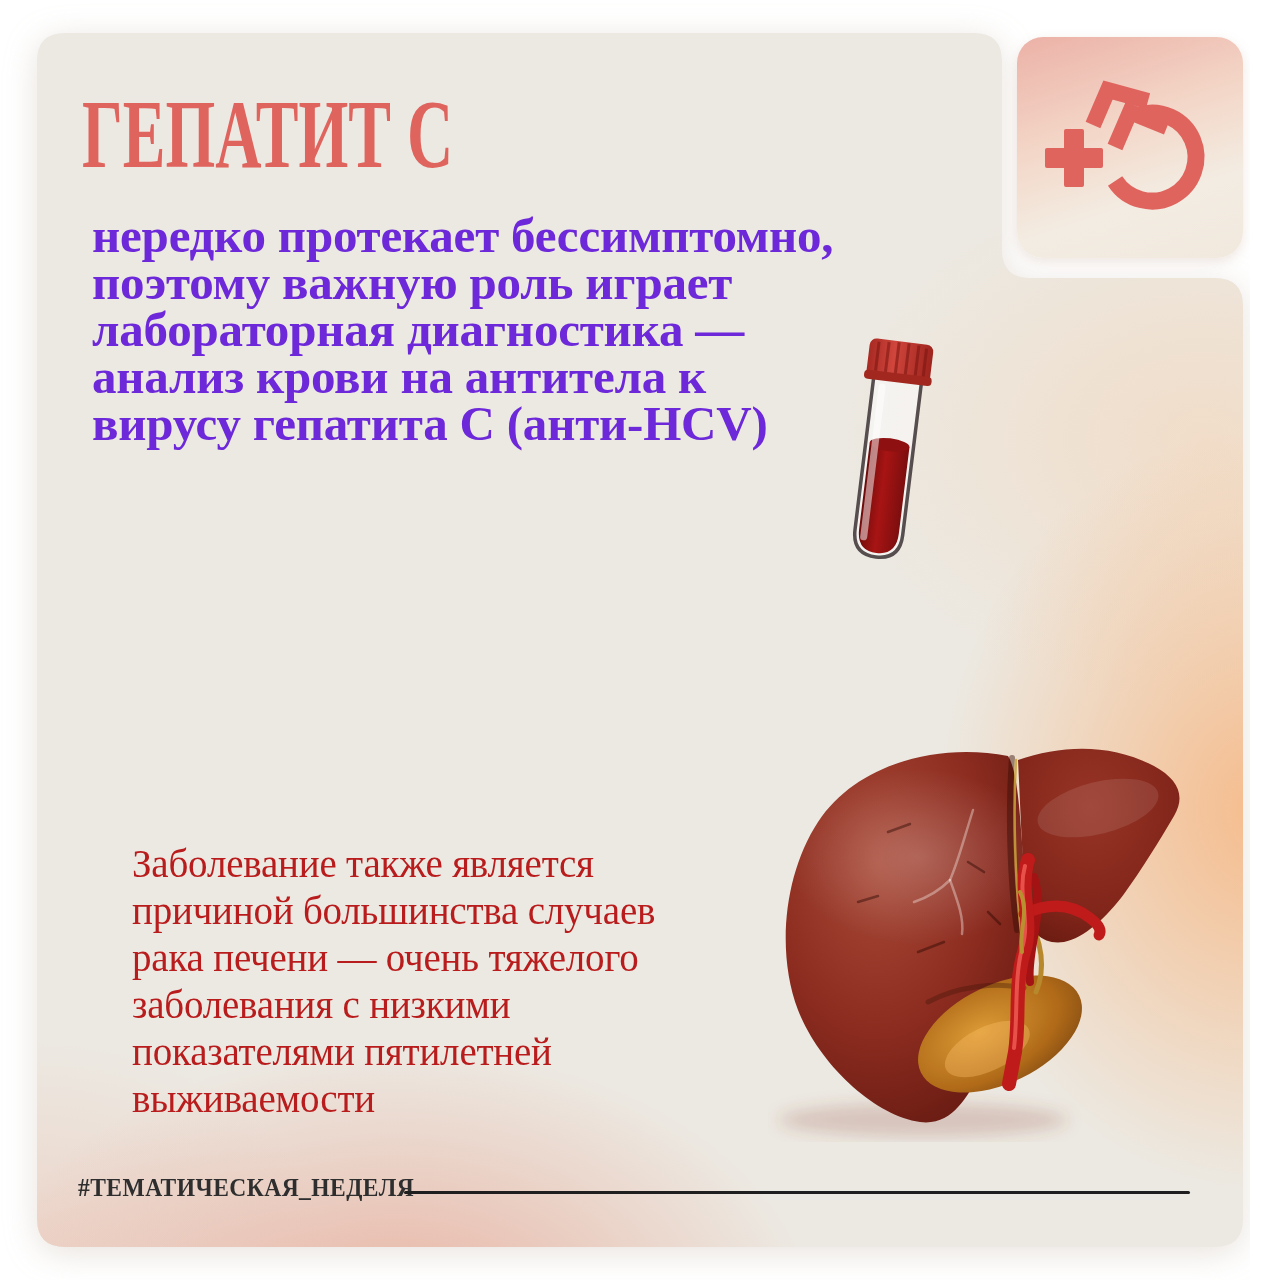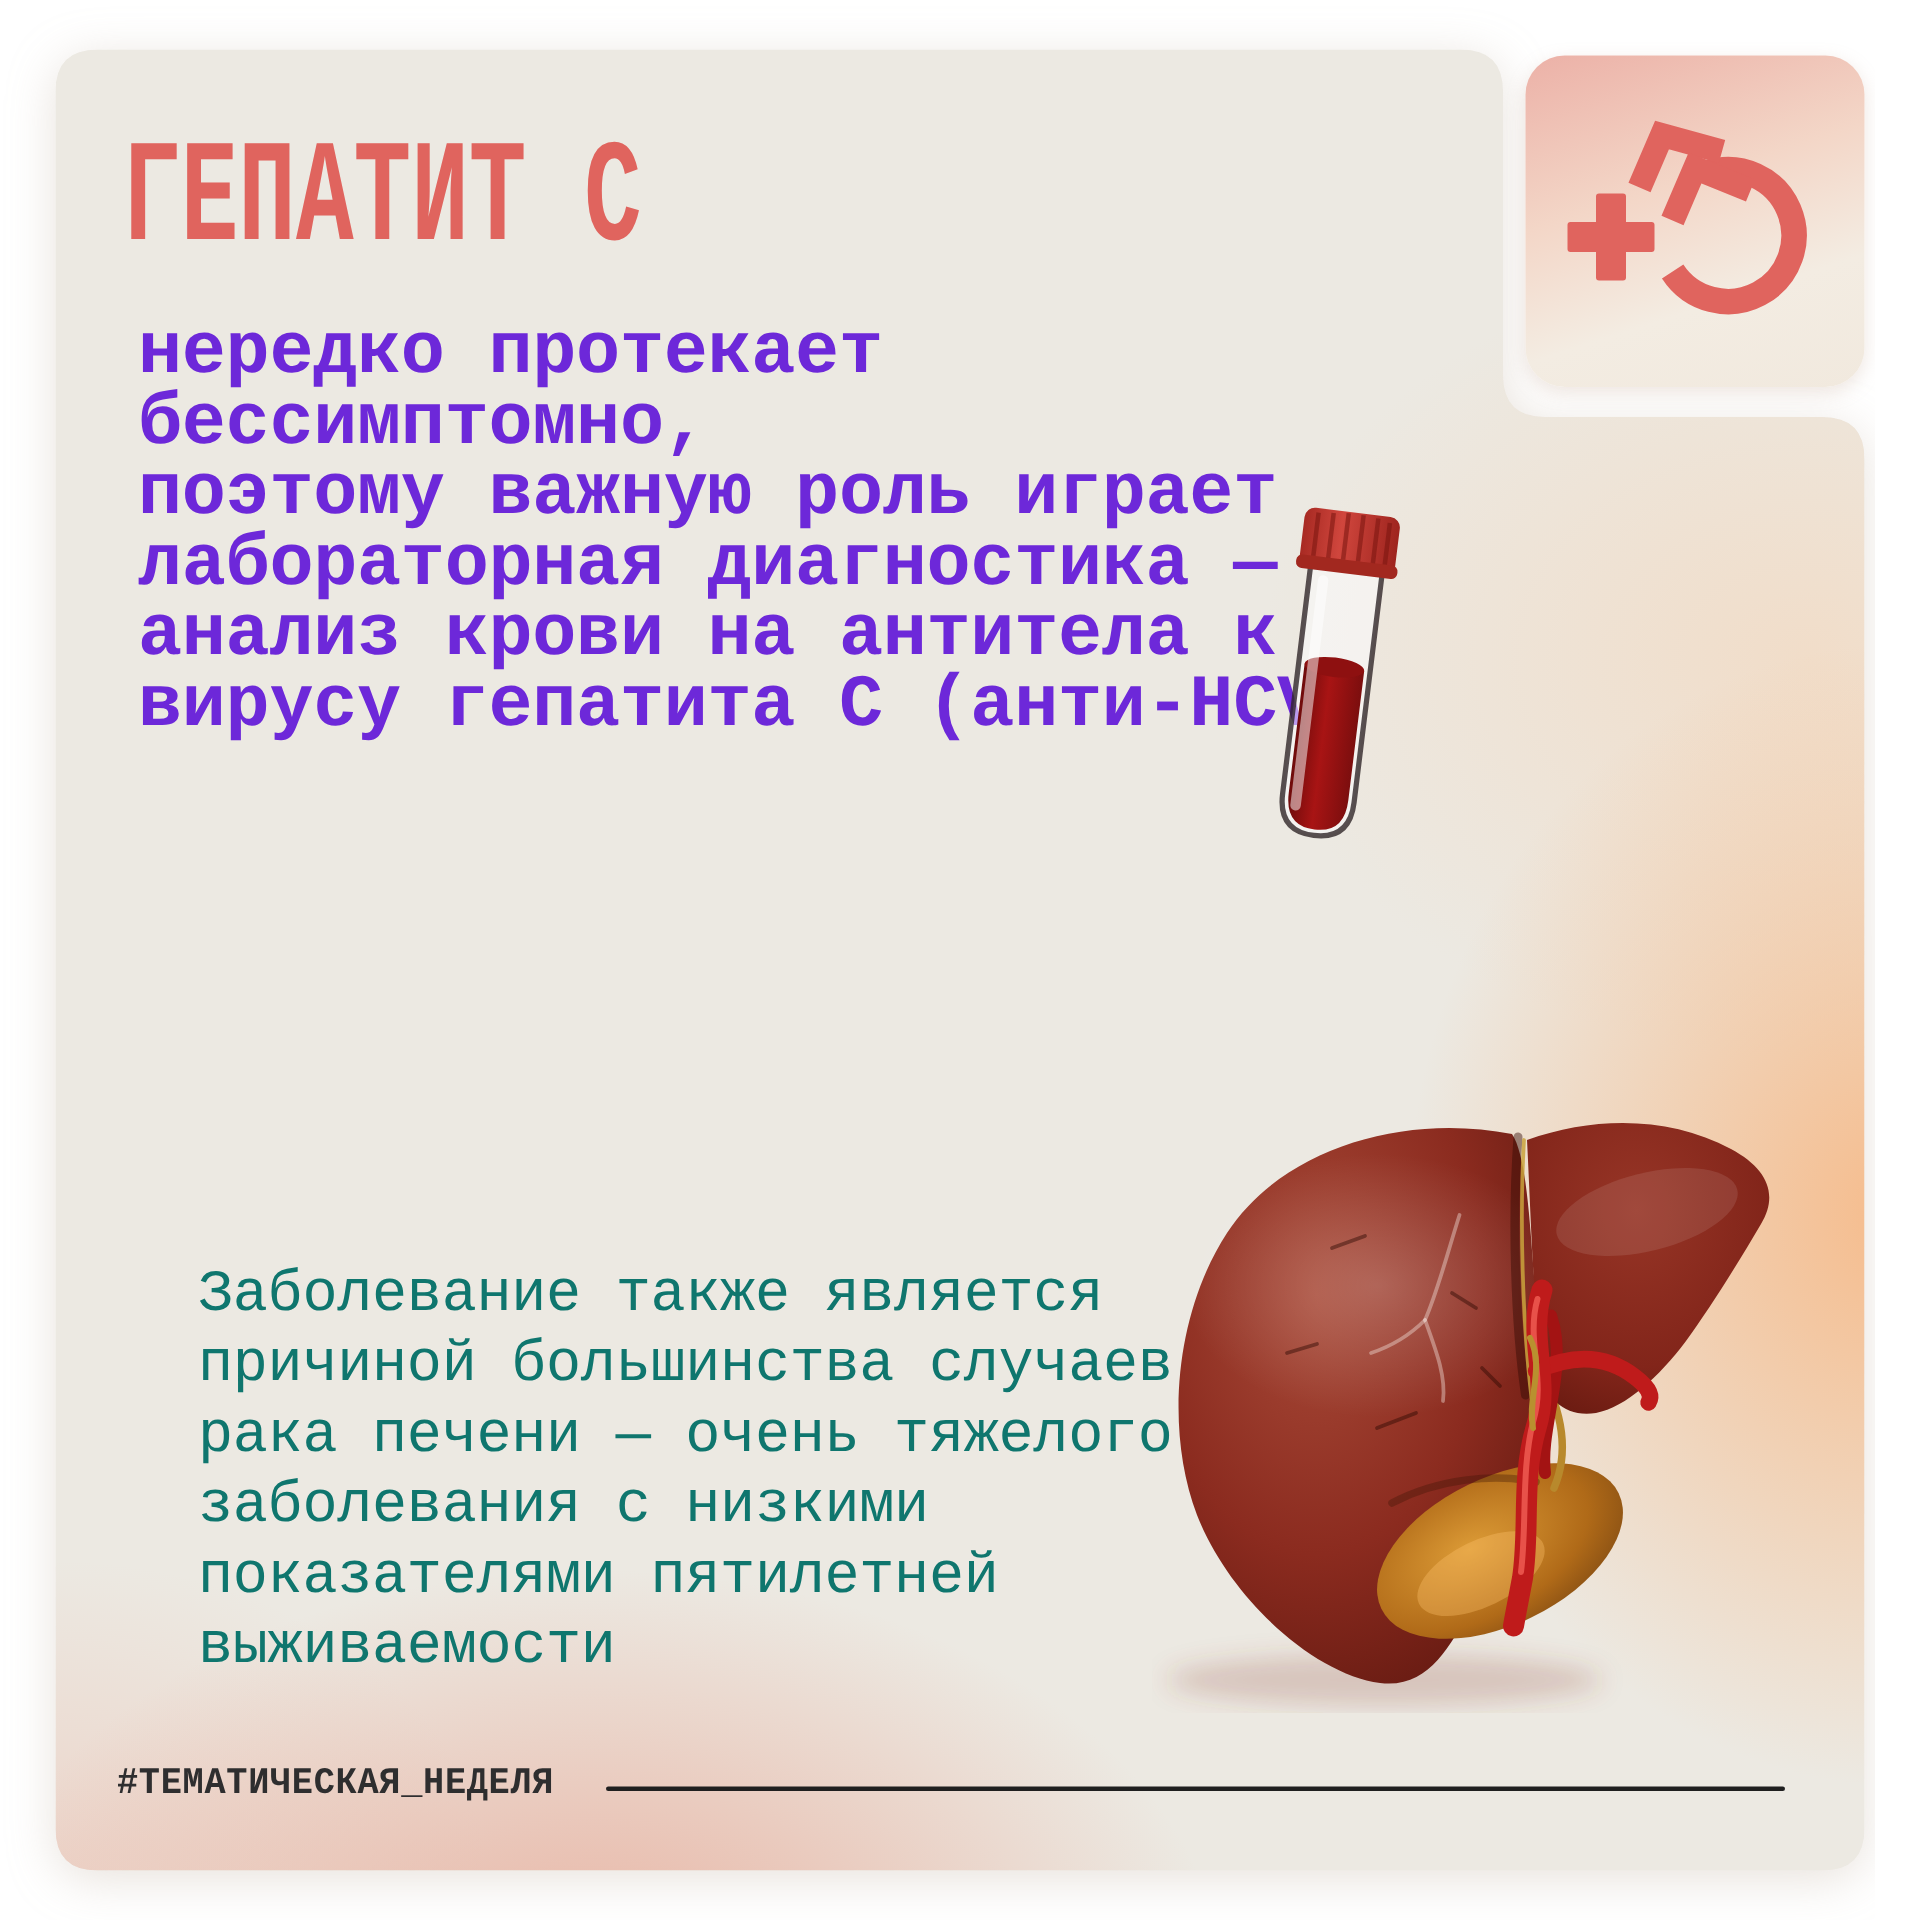--- a/index.html
+++ b/index.html
@@ -1,19 +1,19 @@
 <!DOCTYPE html>
 <html><head>
 <meta charset="utf-8">
 <style>
   html,body{margin:0;padding:0;background:#ffffff;}
   .stage{
     position:relative;width:1250px;height:1280px;overflow:hidden;
     background:#ffffff;
-    font-family:Liberation Mono, monospace;
+    font-family:Liberation Serif, serif;
     -webkit-font-smoothing:antialiased;
   }
   
   .card-wrap{position:absolute;inset:0;filter:drop-shadow(0 6px 16px rgba(180,160,140,.30));}
   .main-card{
     position:absolute;inset:0;
     clip-path:path('M 65 33 L 974 33 Q 1002 33 1002 61 L 1002 250 Q 1002 278 1030 278 L 1215 278 Q 1243 278 1243 306 L 1243 1219 Q 1243 1247 1215 1247 L 65 1247 Q 37 1247 37 1219 L 37 61 Q 37 33 65 33 Z');
     background:
       radial-gradient(480px 560px at 1265px 810px, rgba(246,185,135,.95), rgba(246,185,135,0) 68%),
       radial-gradient(520px 380px at 1205px 440px, rgba(247,206,170,.45), rgba(247,206,170,0) 70%),
@@ -43,21 +43,21 @@
     font-size:41px;line-height:44px;font-weight:bold;font-style:italic;
     color:#E0645E;letter-spacing:-0.2px;
   }
   .danger-body{
     margin:18px 0 0 44px;
     font-size:39px;line-height:47px;color:#3A393B;letter-spacing:-0.2px;
   }
   .danger-body b{font-weight:bold;}
   .para2{
     position:absolute;left:132px;top:840px;width:700px;
-    font-size:39px;line-height:47px;color:#0f766e;white-space:pre-line;letter-spacing:-0.2px;
+    font-size:39px;line-height:47px;color:#b91c1c;white-space:pre-line;letter-spacing:-0.2px;
   }
   
   .hashtag{
     position:absolute;left:78px;top:1174px;
     font-size:25px;font-weight:bold;color:#2E2E2F;letter-spacing:.5px;
     transform:scaleX(.94);transform-origin:left top;white-space:nowrap;
   }
   .footer-line{
     position:absolute;left:404px;top:1191px;width:786px;height:3px;
     background:#1F1F1F;border-radius:2px;

